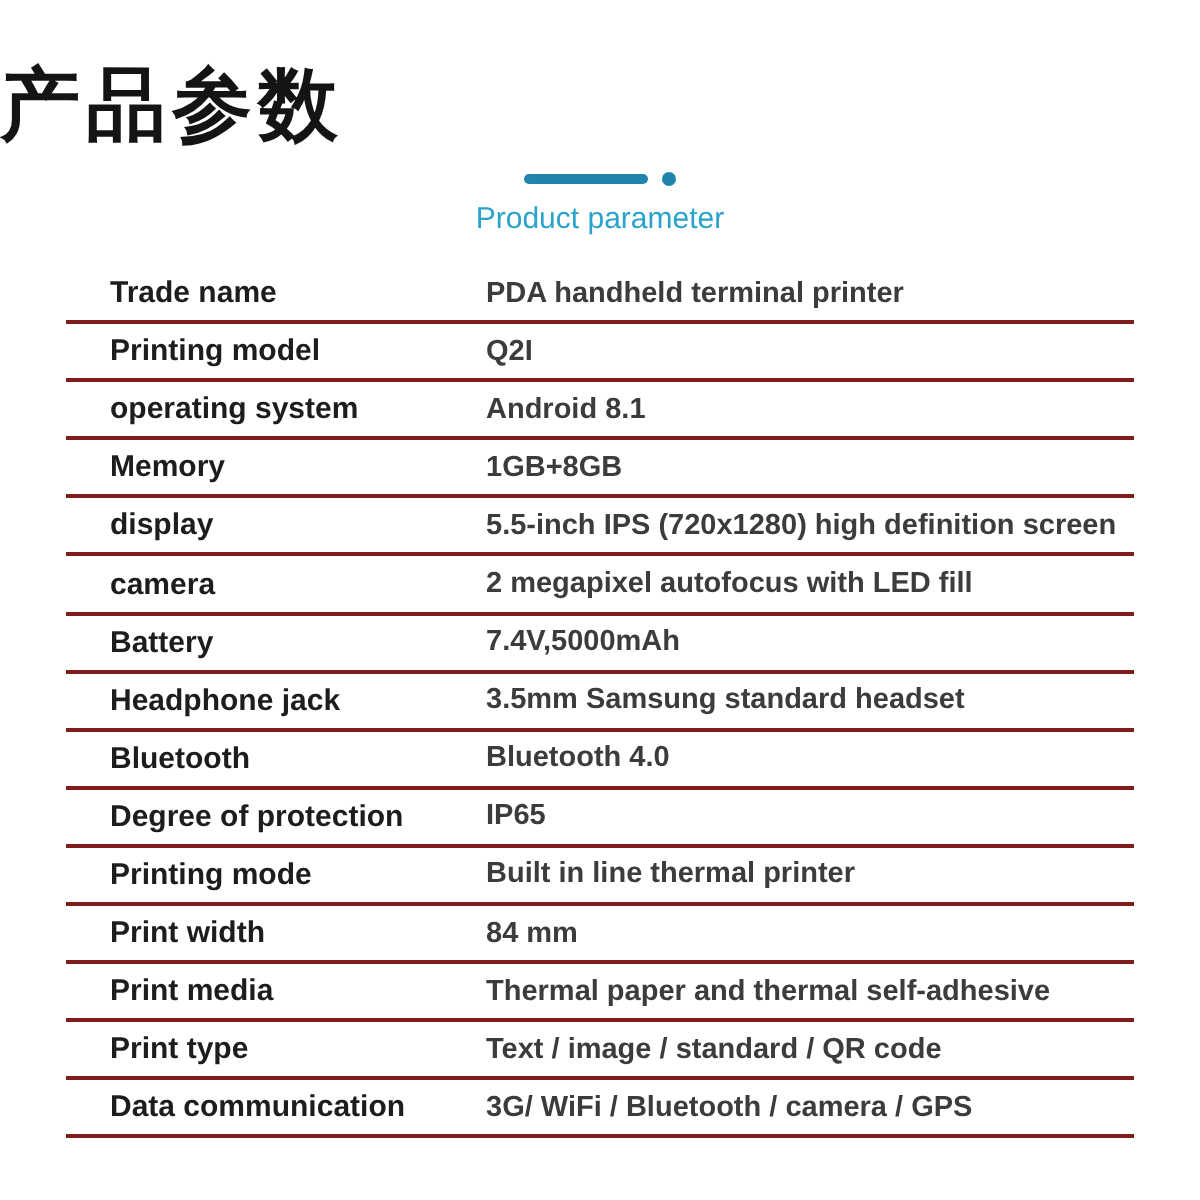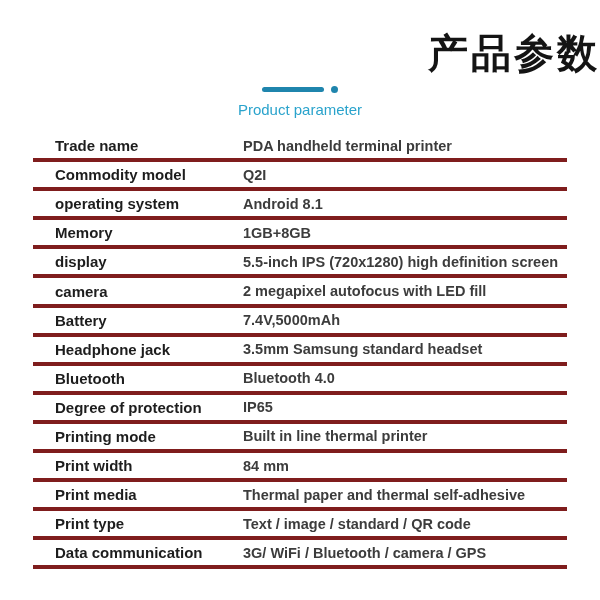--- a/index.html
+++ b/index.html
@@ -5,27 +5,26 @@
   * { margin: 0; padding: 0; box-sizing: border-box; }
   html, body {
     width: 600px; height: 600px;
     background: #ffffff;
     font-family: "Liberation Sans", "DejaVu Sans", sans-serif;
     overflow: hidden;
   }
   .page { width: 600px; height: 600px; padding-top: 30px; }
 
   .title {
-    text-align: right;
+    text-align: left;
     font-size: 40px;
     line-height: 46px;
     font-weight: 700;
     letter-spacing: 3px;
     color: #141414;
-    margin-left: 31px;
   }
 
   .title-deco {
     margin-top: 10px;
     height: 6px;
     display: flex;
     align-items: center;
     justify-content: center;
   }
   .deco-line {
@@ -48,21 +47,21 @@
     color: #2aa3cc;
   }
 
   .spec-table {
     margin: 13px 33px 0 33px; 
   }
   .spec-row {
     display: flex;
     align-items: center;
     height: 29.1px;
-    border-bottom: 4px solid #7f1d1d;
+    border-bottom: 2px solid #7f1d1d;
     padding-left: 22px;
   }
   .spec-label {
     flex: 0 0 188px;
     font-size: 15px;
     font-weight: 700;
     color: #1d1d1d;
     white-space: nowrap;
   }
   .spec-value {
@@ -86,21 +85,21 @@
   </div>
 
   <div class="subtitle">Product parameter</div>
 
   <div class="spec-table">
     <div class="spec-row">
       <span class="spec-label">Trade name</span>
       <span class="spec-value">PDA handheld terminal printer</span>
     </div>
     <div class="spec-row">
-      <span class="spec-label">Commodity model</span>
+      <span class="spec-label">Printing model</span>
       <span class="spec-value">Q2I</span>
     </div>
     <div class="spec-row">
       <span class="spec-label">operating system</span>
       <span class="spec-value">Android 8.1</span>
     </div>
     <div class="spec-row">
       <span class="spec-label">Memory</span>
       <span class="spec-value">1GB+8GB</span>
     </div>

